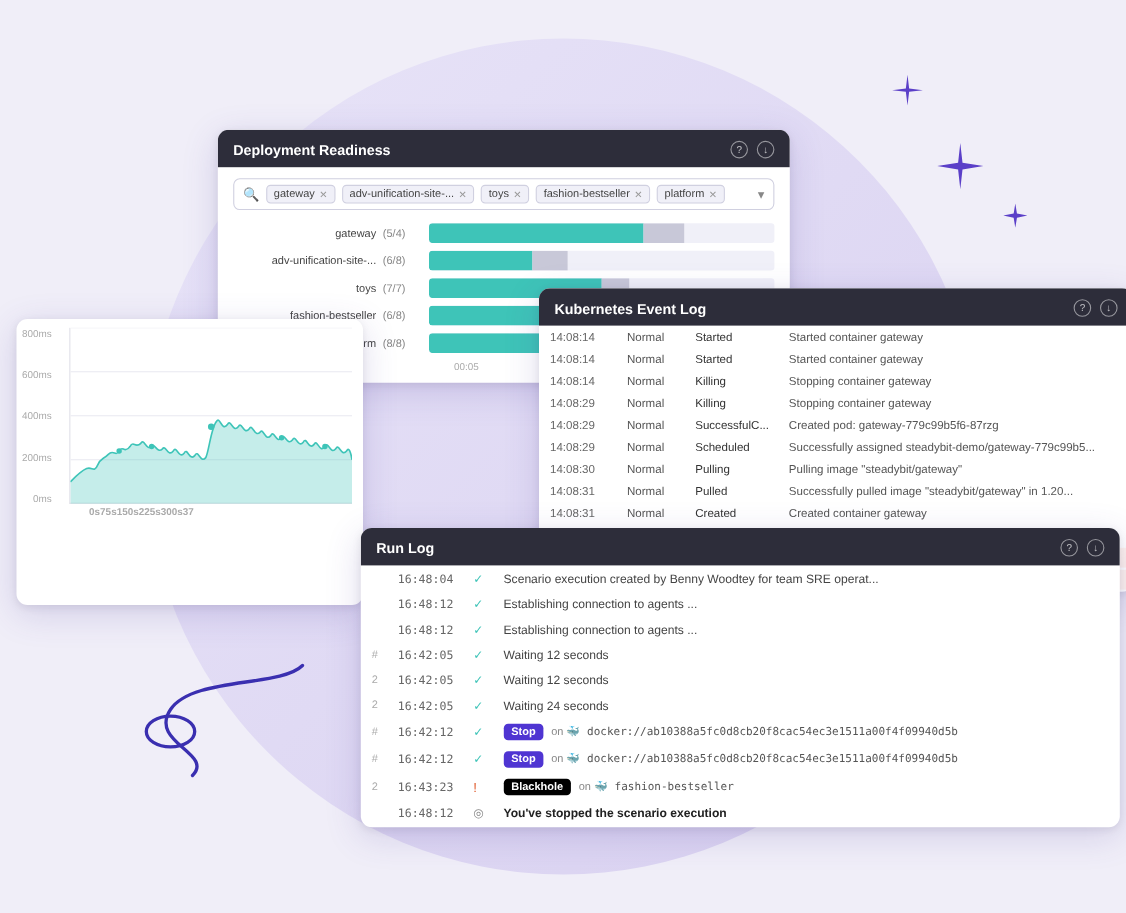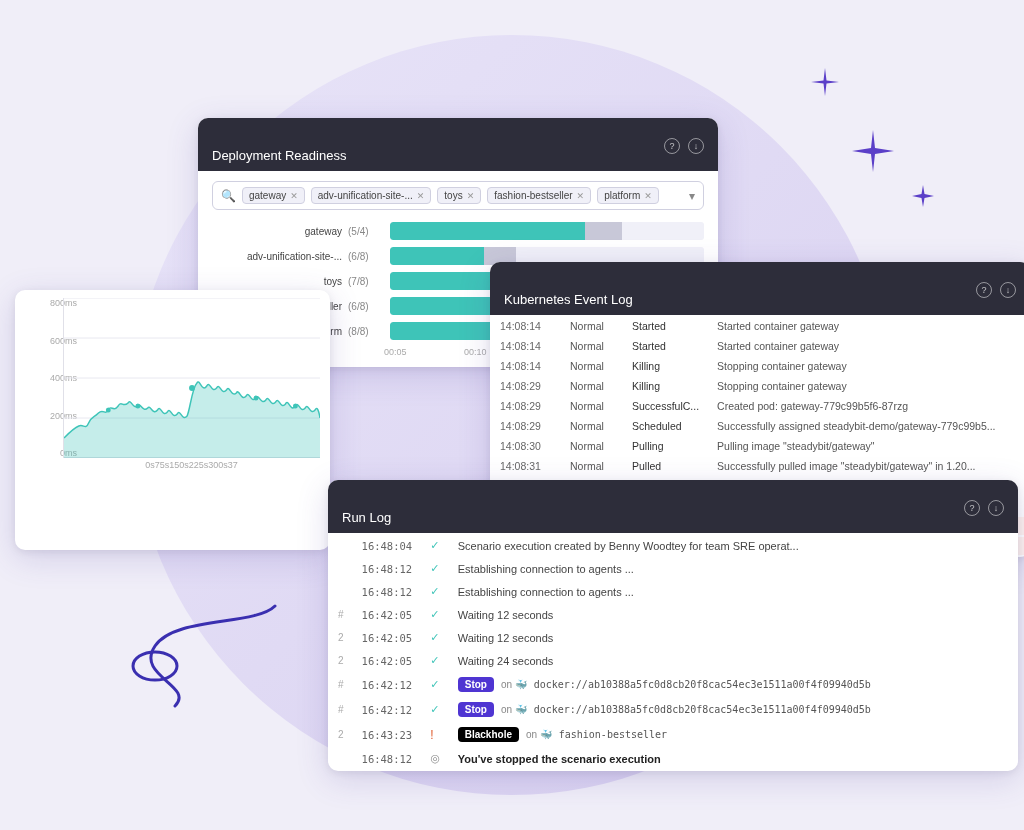--- a/index.html
+++ b/index.html
@@ -57,23 +57,22 @@
     .card-header {
       display: flex;
       align-items: center;
       justify-content: space-between;
       padding: 10px 14px 8px;
       background: #2d2d3a;
       color: #fff;
     }
     .card-header-title {
       font-size: 13px;
-      font-weight: 400;
+      font-weight: 700;
       color: #fff;
-      margin-top: 20px;
     }
     .card-header-icons {
       display: flex;
       gap: 8px;
       align-items: center;
     }
     .card-header-icon {
       width: 16px;
       height: 16px;
       border-radius: 50%;
@@ -195,21 +194,21 @@
     .chart-axis {
       display: flex;
       margin-left: 172px;
       margin-top: 4px;
       gap: 0;
     }
     .axis-label {
       font-size: 9px;
       color: #aaa;
       flex: 1;
-      text-align: left;
+      text-align: center;
     }
 
     
     .http-card {
       top: 290px;
       left: 15px;
       width: 315px;
       height: 260px;
       background: #fff;
     }
@@ -224,40 +223,40 @@
     }
     .http-y-labels {
       position: absolute;
       left: 0;
       top: 8px;
       display: flex;
       flex-direction: column;
       justify-content: space-between;
       height: 160px;
       width: 36px;
-      margin-left: 30px;
     }
     .http-y-label {
       font-size: 9px;
       color: #aaa;
       text-align: right;
       padding-right: 4px;
     }
     .http-chart-inner {
       margin-left: 38px;
       height: 160px;
       position: relative;
       border-bottom: 1px solid #e0e0e8;
       border-left: 1px solid #e0e0e8;
     }
     .http-x-labels {
       display: flex;
-      justify-content: center;
-      margin-left: 38px;
+      justify-content: flex-start;
+      margin-left: 56px;
       margin-top: 2px;
+      font-weight: bold;
     }
     .http-x-label {
       font-size: 9px;
       color: #aaa;
     }
 
     
     .k8s-card {
       top: 262px;
       left: 490px;
@@ -431,21 +430,21 @@
       </div>
       <div class="bar-row">
         <span class="bar-label">adv-unification-site-...</span>
         <span class="bar-count">(6/8)</span>
         <div class="bar-track">
           <span class="bar-fill-teal" style="width:30%"></span><span class="bar-fill-gray" style="width:10%"></span>
         </div>
       </div>
       <div class="bar-row">
         <span class="bar-label">toys</span>
-        <span class="bar-count">(7/8)</span>
+        <span class="bar-count">(7/7)</span>
         <div class="bar-track">
           <span class="bar-fill-teal" style="width:50%"></span><span class="bar-fill-gray" style="width:8%"></span>
         </div>
       </div>
       <div class="bar-row">
         <span class="bar-label">fashion-bestseller</span>
         <span class="bar-count">(6/8)</span>
         <div class="bar-track">
           <span class="bar-fill-teal" style="width:75%"></span>
         </div>

